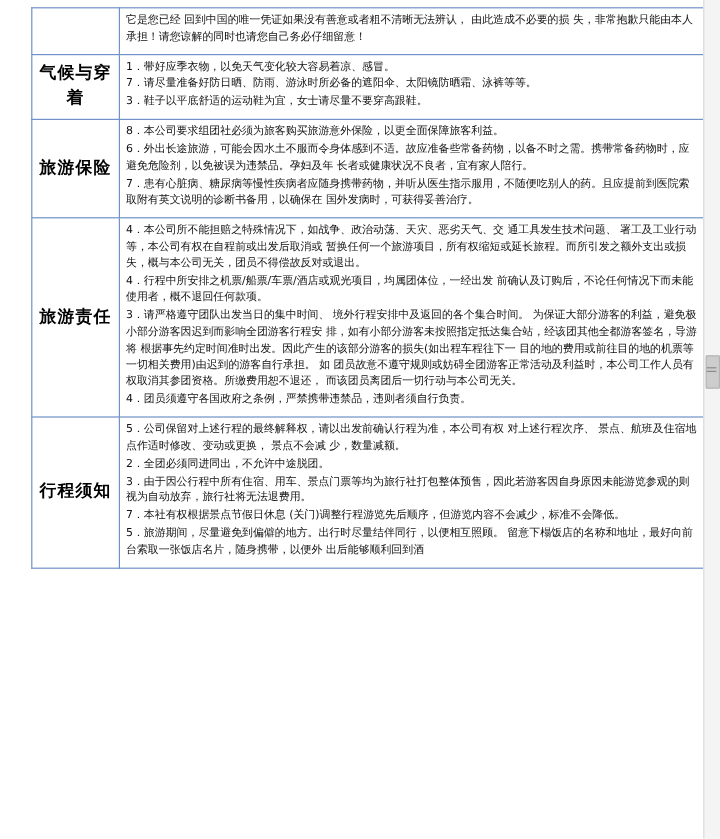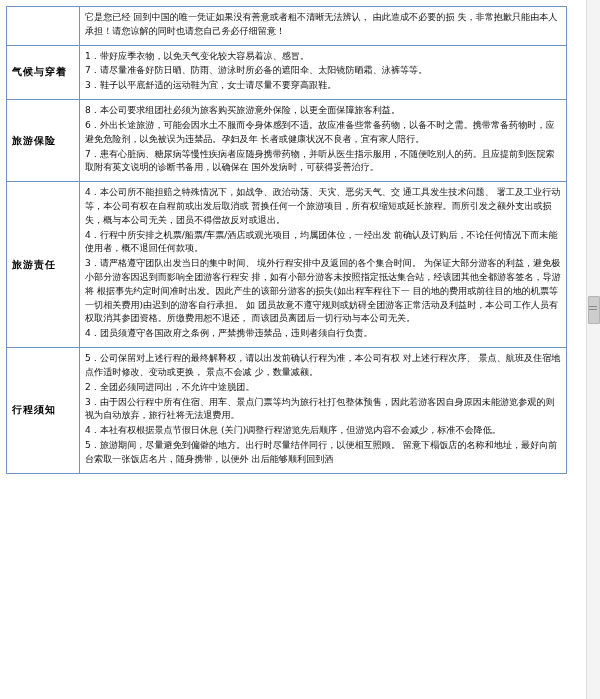--- a/index.html
+++ b/index.html
@@ -21,36 +21,36 @@
     left: 0;
     top: 0;
     width: 600px;
     height: 699px;
     overflow: hidden;
     background: #fff;
   }
   table.doc-table {
     border-collapse: collapse;
     width: 561px;
-    margin-left: 6px;
+    margin-left: 26px;
     margin-top: 6px;
     table-layout: fixed;
   }
   table.doc-table td {
     border: 1px solid #6f92c8;
     vertical-align: middle;
     padding: 4px 5px 5px 5px;
     line-height: 1.52;
   }
   td.label-cell {
     width: 62px;
-    text-align: left;
+    text-align: center;
     font-weight: bold;
     letter-spacing: 1px;
-    font-size: 10px;
+    font-size: 14px;
     color: #000;
     vertical-align: middle;
   }
   td.body-cell {
     text-align: left;
     font-size: 9.1px;
     color: #111;
   }
   .body-cell p {
     margin: 0 0 1px 0;
@@ -143,21 +143,21 @@
         </td>
       </tr>
       <tr>
         <td class="label-cell">
             <span class="label-inner">行程须知</span>
           </td>
         <td class="body-cell">
           <p>5．公司保留对上述行程的最终解释权，请以出发前确认行程为准，本公司有权 对上述行程次序、 景点、航班及住宿地点作适时修改、变动或更换， 景点不会减 少，数量减额。</p>
           <p>2．全团必须同进同出，不允许中途脱团。</p>
           <p>3．由于因公行程中所有住宿、用车、景点门票等均为旅行社打包整体预售，因此若游客因自身原因未能游览参观的则视为自动放弃，旅行社将无法退费用。</p>
-          <p>4．本社有权根据景点节假日休息  (关门)调整行程游览先后顺序，但游览内容不会减少，标准不会降低。</p>
+          <p>7．本社有权根据景点节假日休息  (关门)调整行程游览先后顺序，但游览内容不会减少，标准不会降低。</p>
           <p>5．旅游期间，尽量避免到偏僻的地方。出行时尽量结伴同行，以便相互照顾。  留意下榻饭店的名称和地址，最好向前台索取一张饭店名片，随身携带，以便外 出后能够顺利回到酒</p>
         </td>
       </tr>
     </tbody>
   </table>
 
   <div class="scrollbar">
     <div class="scroll-thumb"></div>
     <div class="scroll-mark"></div>
     <div class="scroll-mark2"></div>

